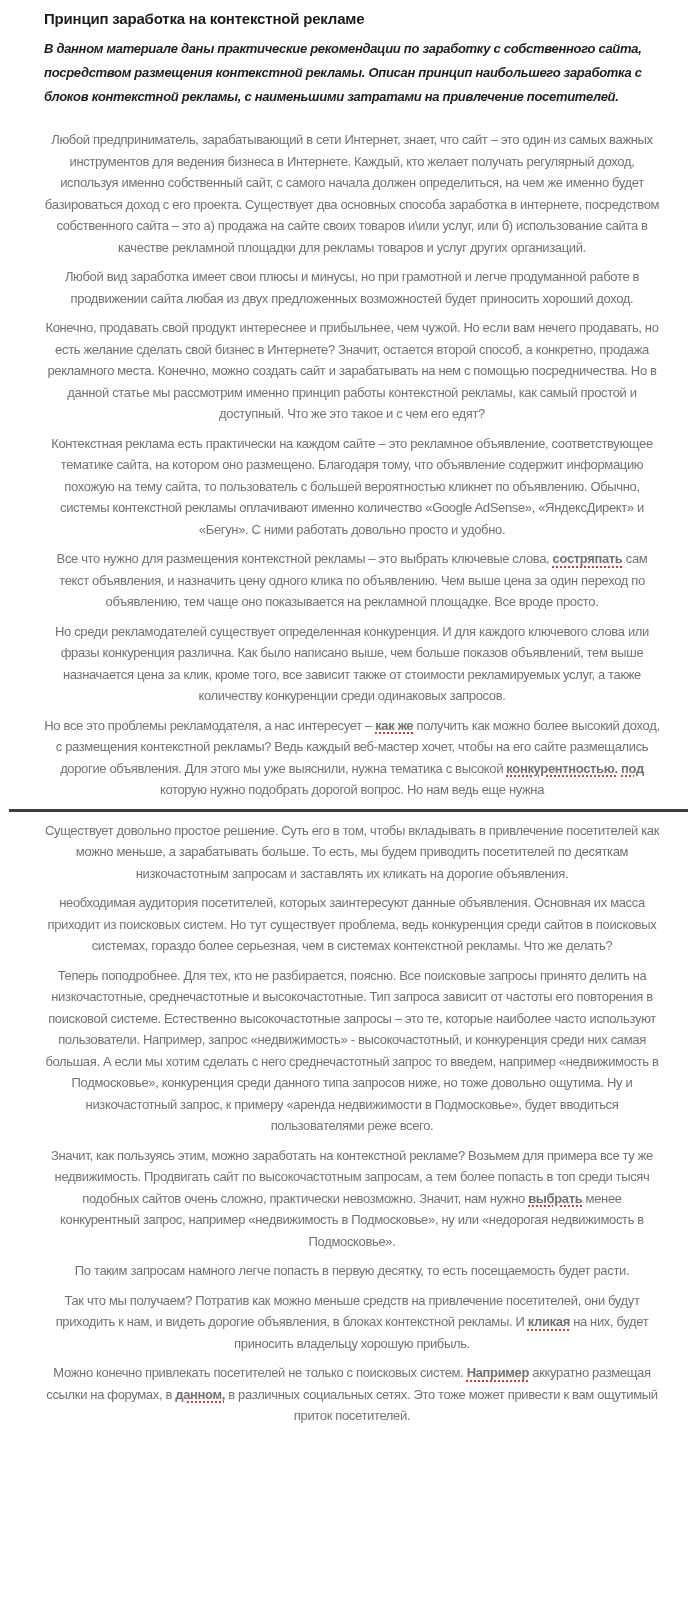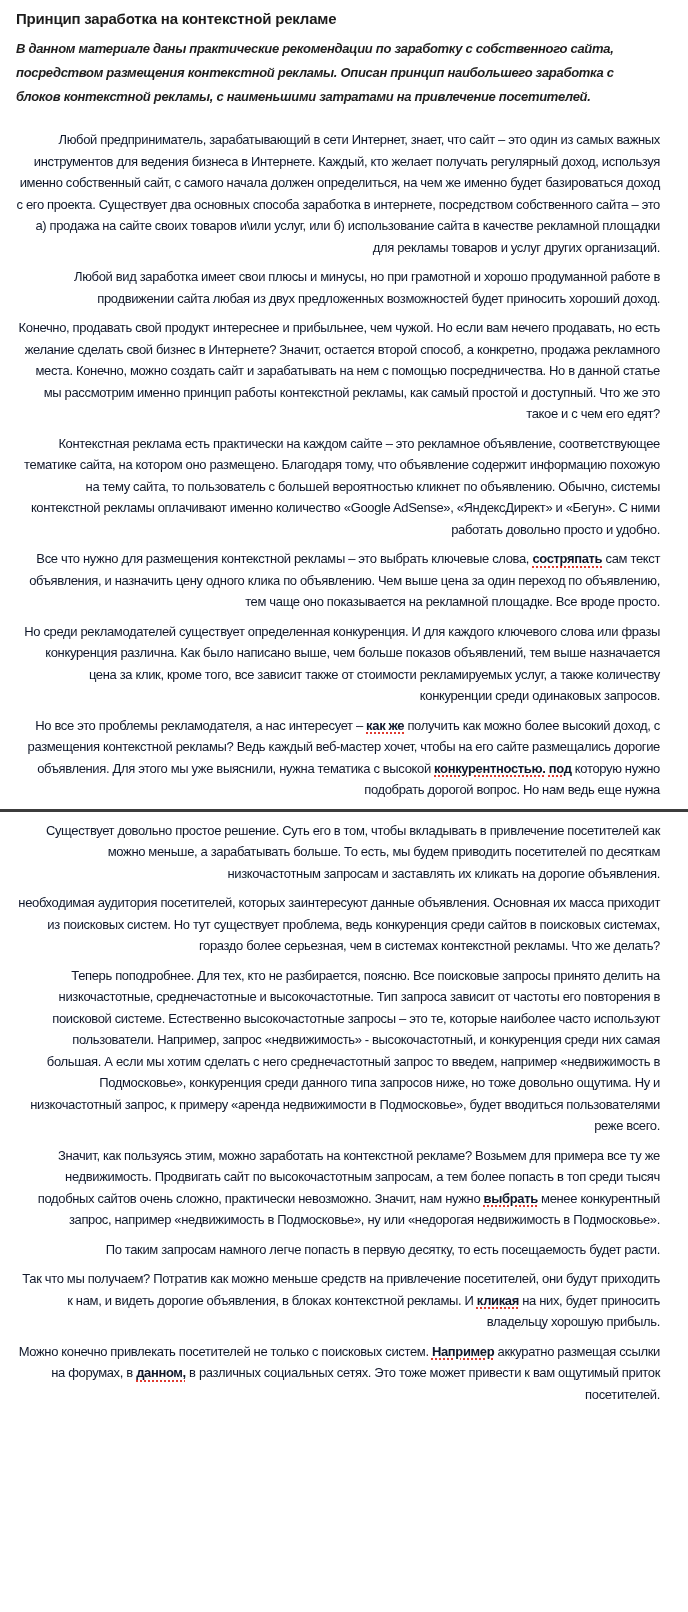--- a/index.html
+++ b/index.html
@@ -10,21 +10,21 @@
   body {
     width: 688px;
     height: 1612px;
     overflow: hidden;
     font-family: "Liberation Sans", sans-serif;
     color: #222222;
   }
   .page {
     box-sizing: border-box;
     width: 688px;
-    padding: 8px 28px 0 16px;
+    padding: 8px 28px 0 44px;
   }
   .doc-title {
     font-size: 15px;
     font-weight: bold;
     line-height: 21px;
     margin: 0 0 8px 0;
     letter-spacing: -0.2px;
     color: #1c1c1c;
   }
   .intro {
@@ -34,22 +34,22 @@
     line-height: 24px;
     letter-spacing: -0.3px;
     margin: 0 0 20px 0;
     color: #1e1e1e;
   }
   .body-p {
     font-size: 13px;
     line-height: 21.5px;
     letter-spacing: -0.35px;
     margin: 0 0 8px 0;
-    color: #0f172a;
-    text-align: right;
+    color: #737373;
+    text-align: center;
   }
   .page-break {
     height: 3px;
     background: #3c3c3c;
     margin: 5px -28px 8px -35px;
   }
   .spell {
     text-decoration: underline;
     text-decoration-style: dotted;
     text-decoration-color: #e03a2f;
@@ -59,21 +59,21 @@
   }
 </style>
 </head>
 <body>
 
 <div class="page">
   <h1 class="doc-title">Принцип заработка на контекстной рекламе</h1>
   <p class="intro">В данном материале даны практические рекомендации по заработку с собственного сайта, посредством размещения контекстной рекламы. Описан принцип наибольшего заработка с блоков контекстной рекламы, с наименьшими затратами на привлечение посетителей.</p>
 
   <p class="body-p"><span>Любой предприниматель, зарабатывающий в сети Интернет, знает, что сайт – это один из самых важных инструментов для ведения бизнеса в Интернете. Каждый, кто желает получать регулярный доход, используя именно собственный сайт, с самого начала должен определиться, на чем же именно будет базироваться доход с его проекта. Существует два основных способа заработка в интернете, посредством собственного сайта – это а) продажа на сайте своих товаров и\или услуг, или б) использование сайта в качестве рекламной площадки для рекламы товаров и услуг других организаций.</span></p>
-  <p class="body-p"><span>Любой вид заработка имеет свои плюсы и минусы, но при грамотной и хорошо продуманной работе в продвижении сайта любая из двух предложенных возможностей будет приносить хороший доход.</span></p>
+  <p class="body-p"><span>Любой вид заработка имеет свои плюсы и минусы, но при грамотной и легче продуманной работе в продвижении сайта любая из двух предложенных возможностей будет приносить хороший доход.</span></p>
   <p class="body-p"><span>Конечно, продавать свой продукт интереснее и прибыльнее, чем чужой. Но если вам нечего продавать, но есть желание сделать свой бизнес в Интернете? Значит, остается второй способ, а конкретно, продажа рекламного места. Конечно, можно создать сайт и зарабатывать на нем с помощью посредничества. Но в данной статье мы рассмотрим именно принцип работы контекстной рекламы, как самый простой и доступный.  Что же это такое и с чем его едят?</span></p>
   <p class="body-p"><span>Контекстная реклама есть практически на каждом сайте – это рекламное объявление, соответствующее тематике сайта, на котором оно размещено. Благодаря тому, что объявление содержит информацию похожую на тему сайта, то пользователь с большей вероятностью кликнет по объявлению. Обычно, системы контекстной рекламы оплачивают именно количество «Google AdSense», «ЯндексДирект» и «Бегун». С ними работать довольно просто и удобно.</span></p>
   <p class="body-p"><span>Все что нужно для размещения контекстной рекламы – это выбрать ключевые слова, </span><span class="spell">состряпать</span><span> сам текст объявления, и назначить цену одного клика по объявлению. Чем выше цена за один переход по объявлению, тем чаще оно показывается на рекламной площадке. Все вроде просто.</span></p>
   <p class="body-p"><span>Но среди рекламодателей существует определенная конкуренция. И для каждого ключевого слова или фразы  конкуренция различна. Как было написано выше, чем больше показов объявлений, тем выше назначается цена за клик, кроме того, все зависит также от стоимости рекламируемых услуг, а также количеству конкуренции среди одинаковых запросов.</span></p>
   <p class="body-p"><span>Но все это проблемы рекламодателя, а нас интересует – </span><span class="spell">как же</span><span> получить как можно более высокий доход, с размещения контекстной рекламы? Ведь каждый веб-мастер хочет, чтобы на его сайте размещались дорогие объявления. Для этого мы уже выяснили, нужна тематика с высокой </span><span class="spell">конкурентностью.</span><span> </span><span class="spell">под</span><span> которую нужно подобрать дорогой вопрос. Но нам ведь еще нужна</span></p>
 
   <div class="page-break"></div>
 
   <p class="body-p"><span>Существует довольно простое решение. Суть его в том, чтобы вкладывать в привлечение посетителей как можно меньше, а зарабатывать больше. То есть, мы будем приводить посетителей по десяткам низкочастотным запросам и заставлять их кликать на дорогие объявления.</span></p>
   <p class="body-p"><span>необходимая аудитория посетителей, которых заинтересуют данные объявления. Основная их масса приходит из поисковых систем.  Но тут существует проблема, ведь конкуренция среди сайтов в поисковых системах, гораздо более серьезная, чем в системах контекстной рекламы. Что же делать?</span></p>

